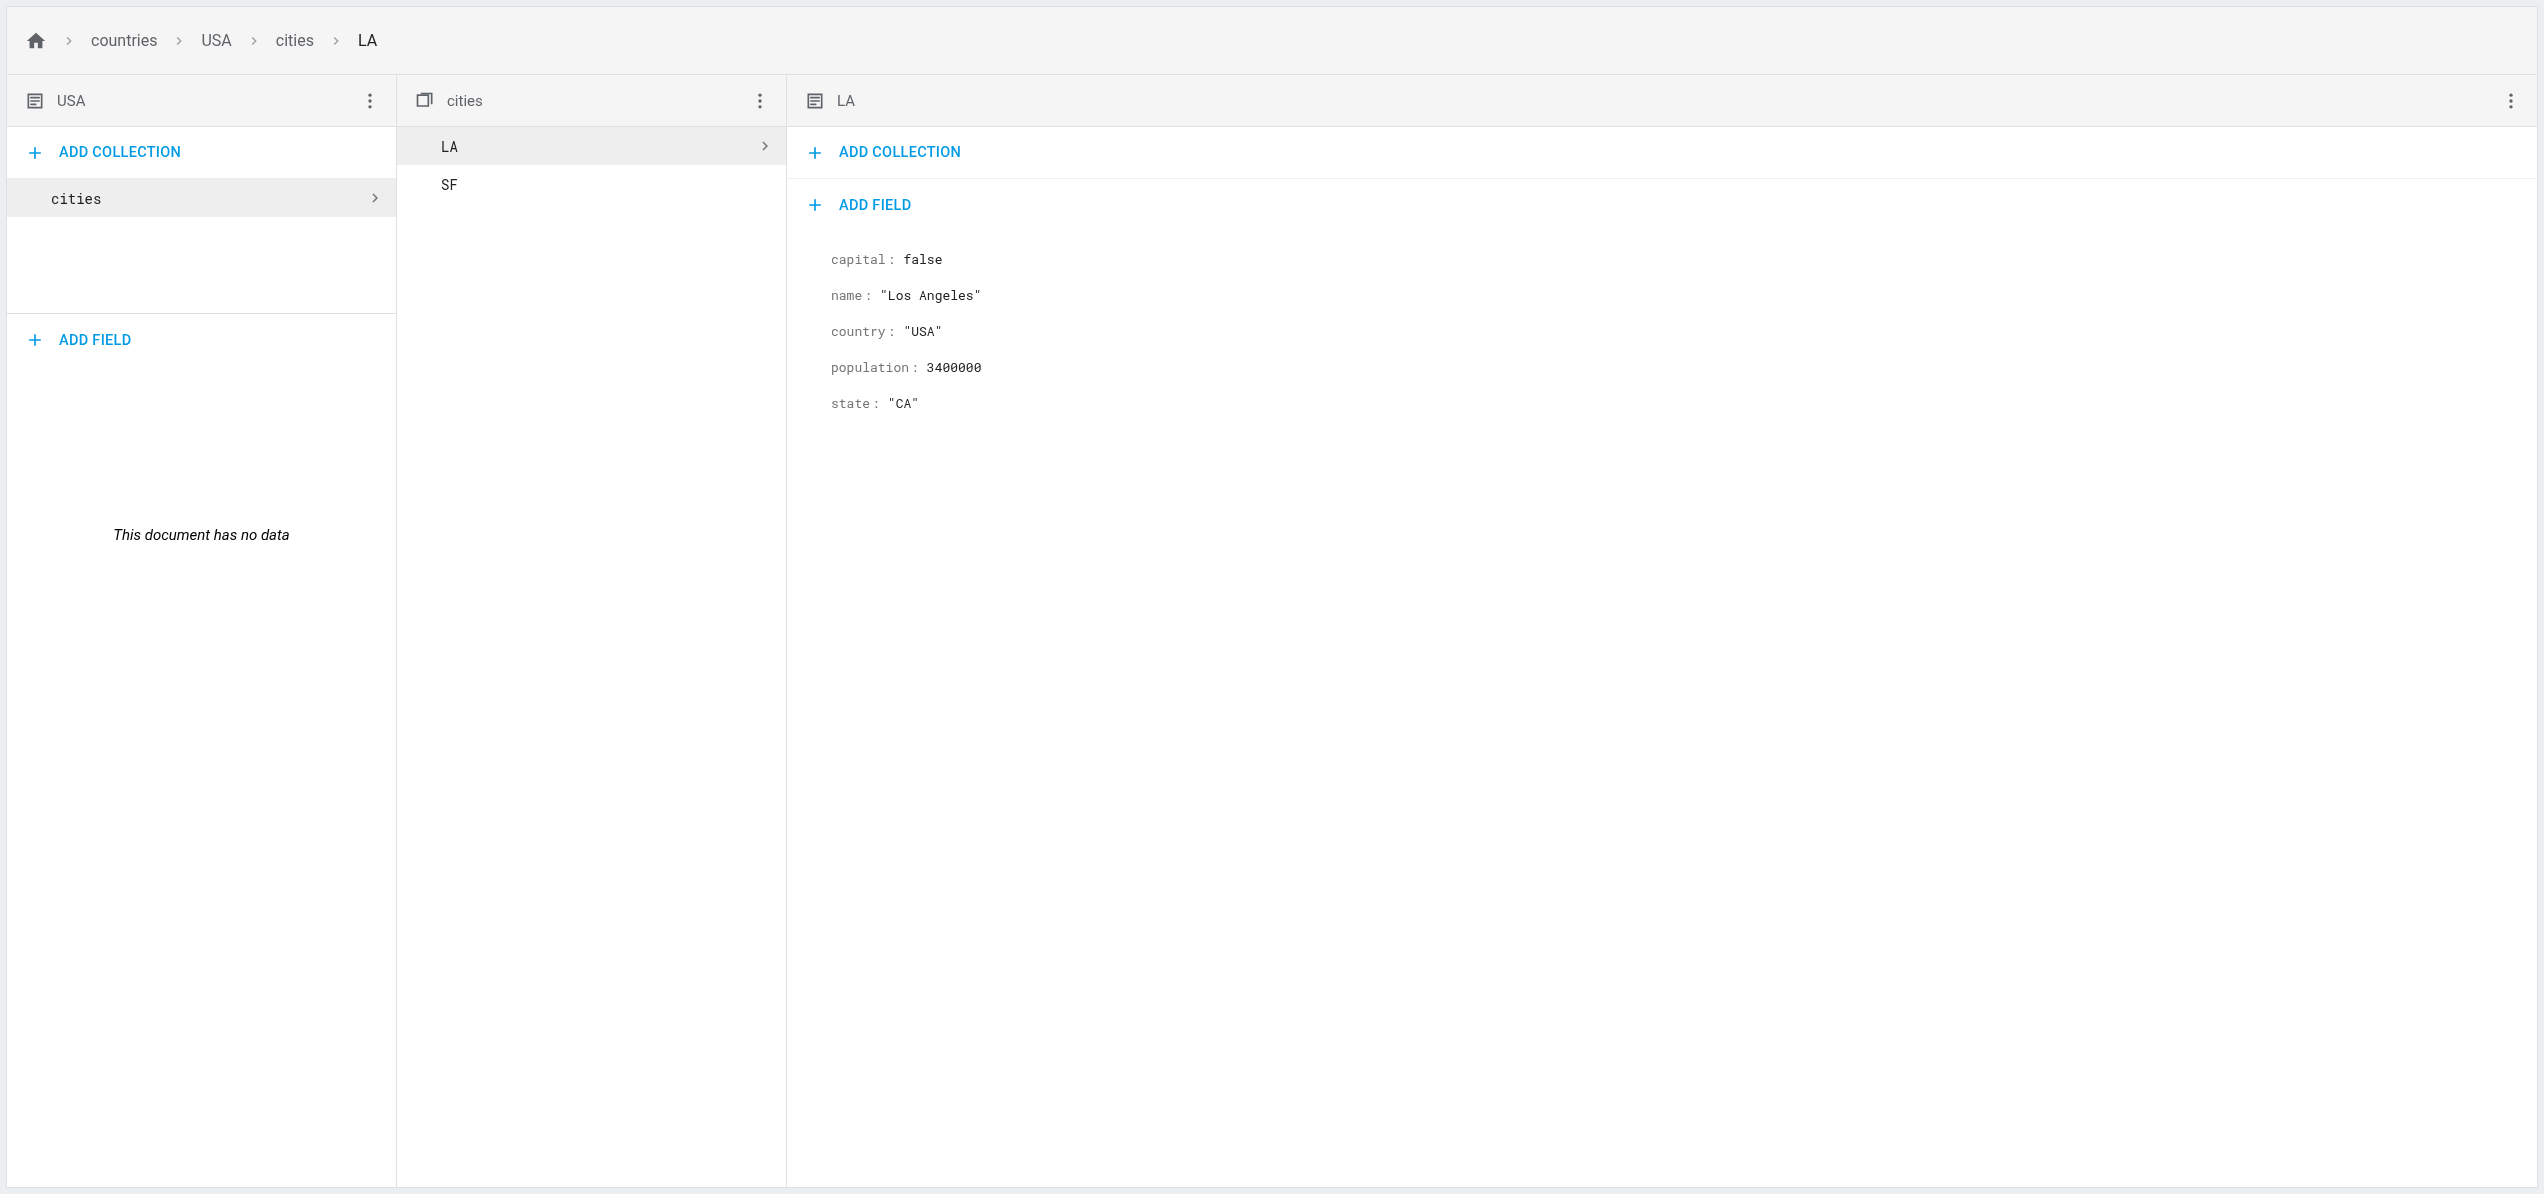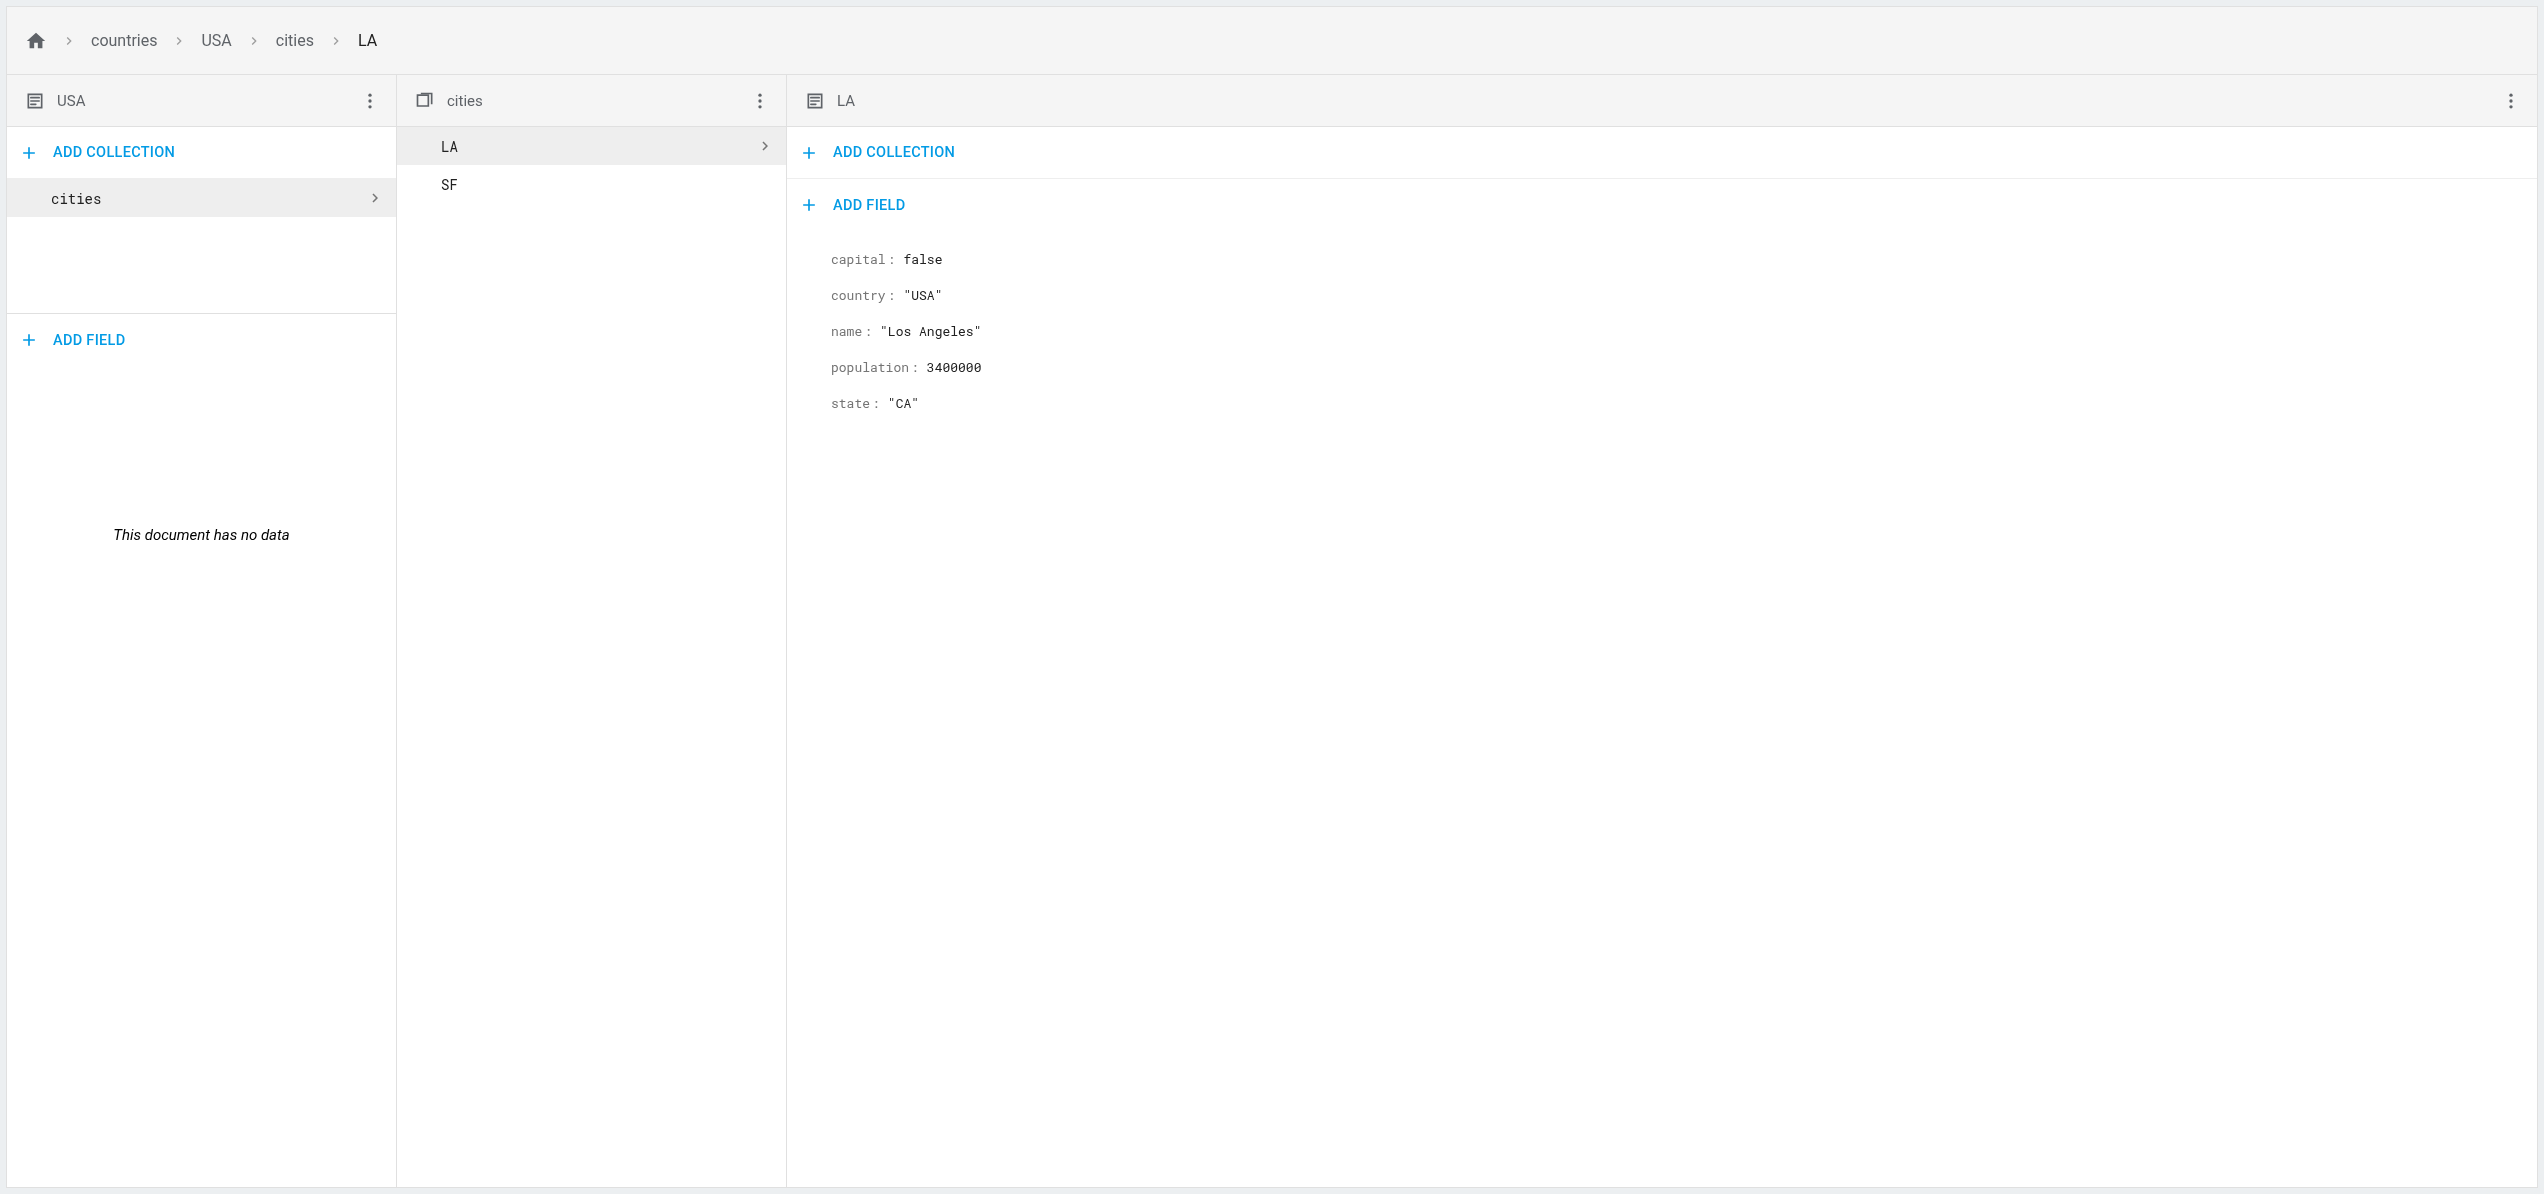--- a/index.html
+++ b/index.html
@@ -67,21 +67,21 @@
   .panel-header .hdr-icon { margin-right: 12px; }
   .panel-header .hdr-icon svg { width: 20px; height: 20px; fill: #5f6368; display:block;}
   .panel-header .hdr-title { flex: 1; }
   .panel-header .menu-btn { cursor: pointer; padding: 6px; }
   .panel-header .menu-btn svg { width: 20px; height: 20px; fill: #5f6368; display:block;}
 
   .add-btn {
     display: flex;
     align-items: center;
     height: 52px;
-    padding: 0 12px;
+    padding: 0 18px;
     color: #039be5;
     font-size: 14.5px;
     font-weight: 500;
     letter-spacing: 0.3px;
     cursor: pointer;
     background: #fff;
     border-bottom: 1px solid #eeeeee;
   }
   .add-btn .plus { margin-right: 14px; }
   .add-btn .plus svg { width: 20px; height: 20px; fill: #039be5; display:block;}
@@ -294,28 +294,28 @@
           </span>
         <span>ADD FIELD</span>
       </div>
 
       <div class="fields">
         <div class="field-row">
           <span class="field-key">capital</span>
           <span class="field-val">false</span>
         </div>
         <div class="field-row">
+          <span class="field-key">name</span>
+          <span class="field-val">"Los Angeles"</span>
+        </div>
+        <div class="field-row">
           <span class="field-key">country</span>
           <span class="field-val">"USA"</span>
         </div>
         <div class="field-row">
-          <span class="field-key">name</span>
-          <span class="field-val">"Los Angeles"</span>
-        </div>
-        <div class="field-row">
           <span class="field-key">population</span>
           <span class="field-val">3400000</span>
         </div>
         <div class="field-row">
           <span class="field-key">state</span>
           <span class="field-val">"CA"</span>
         </div>
       </div>
     </div>
 

